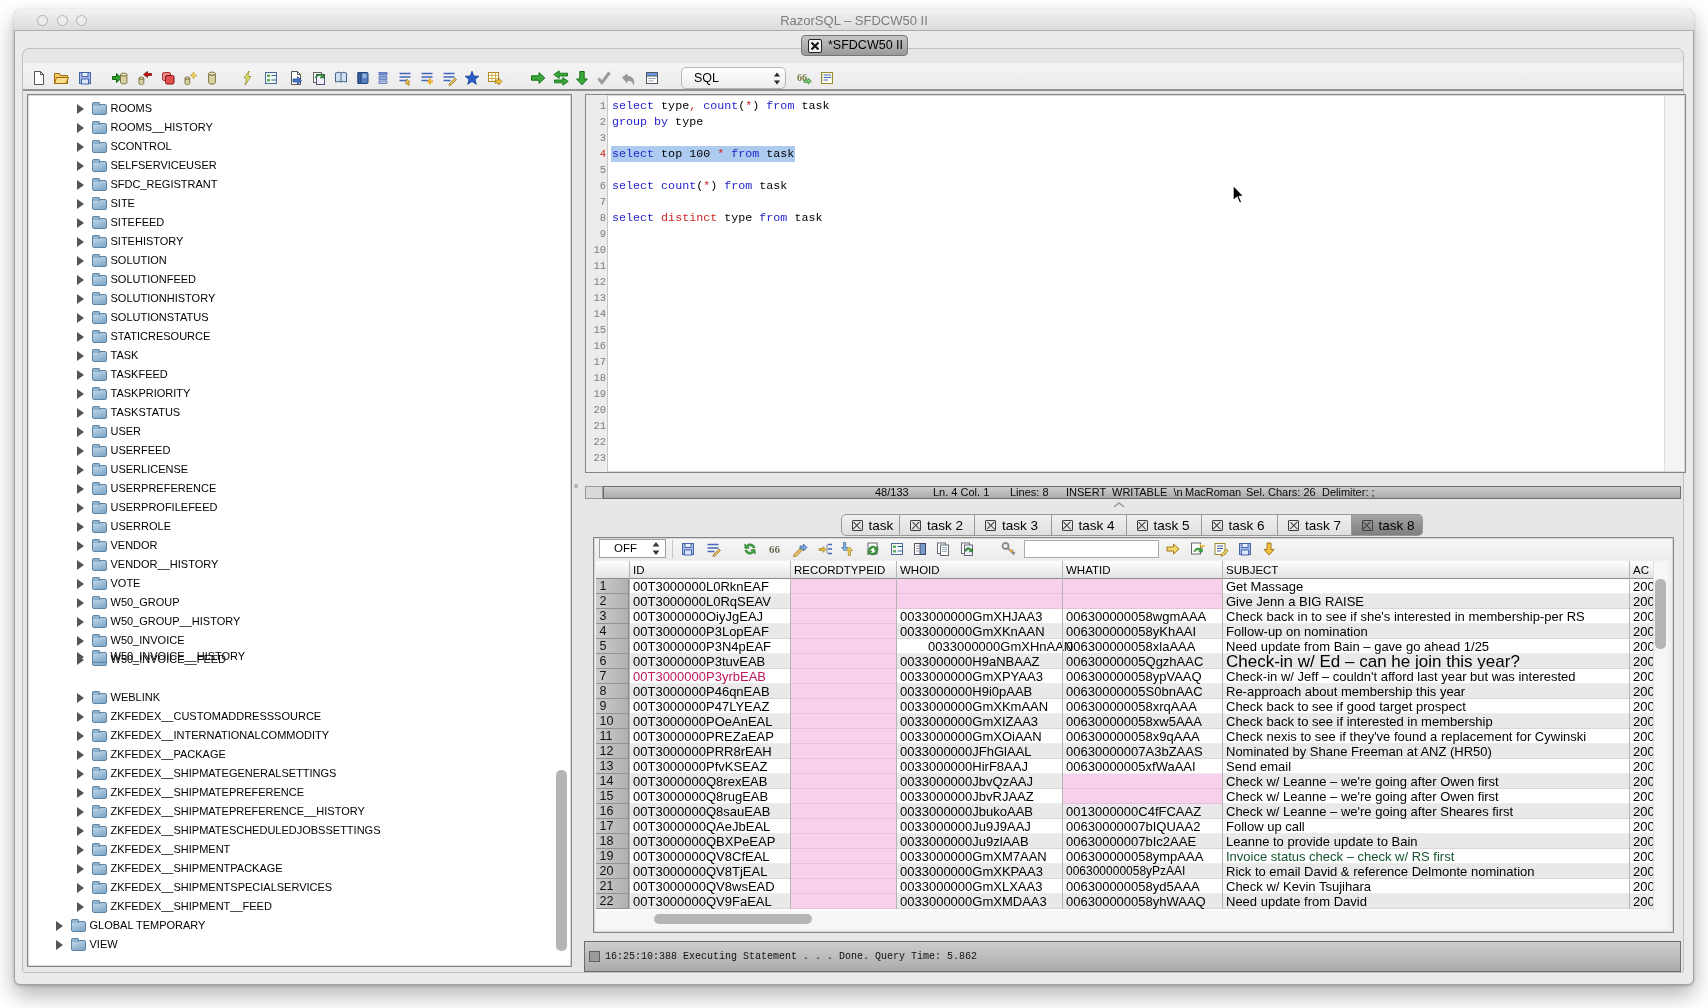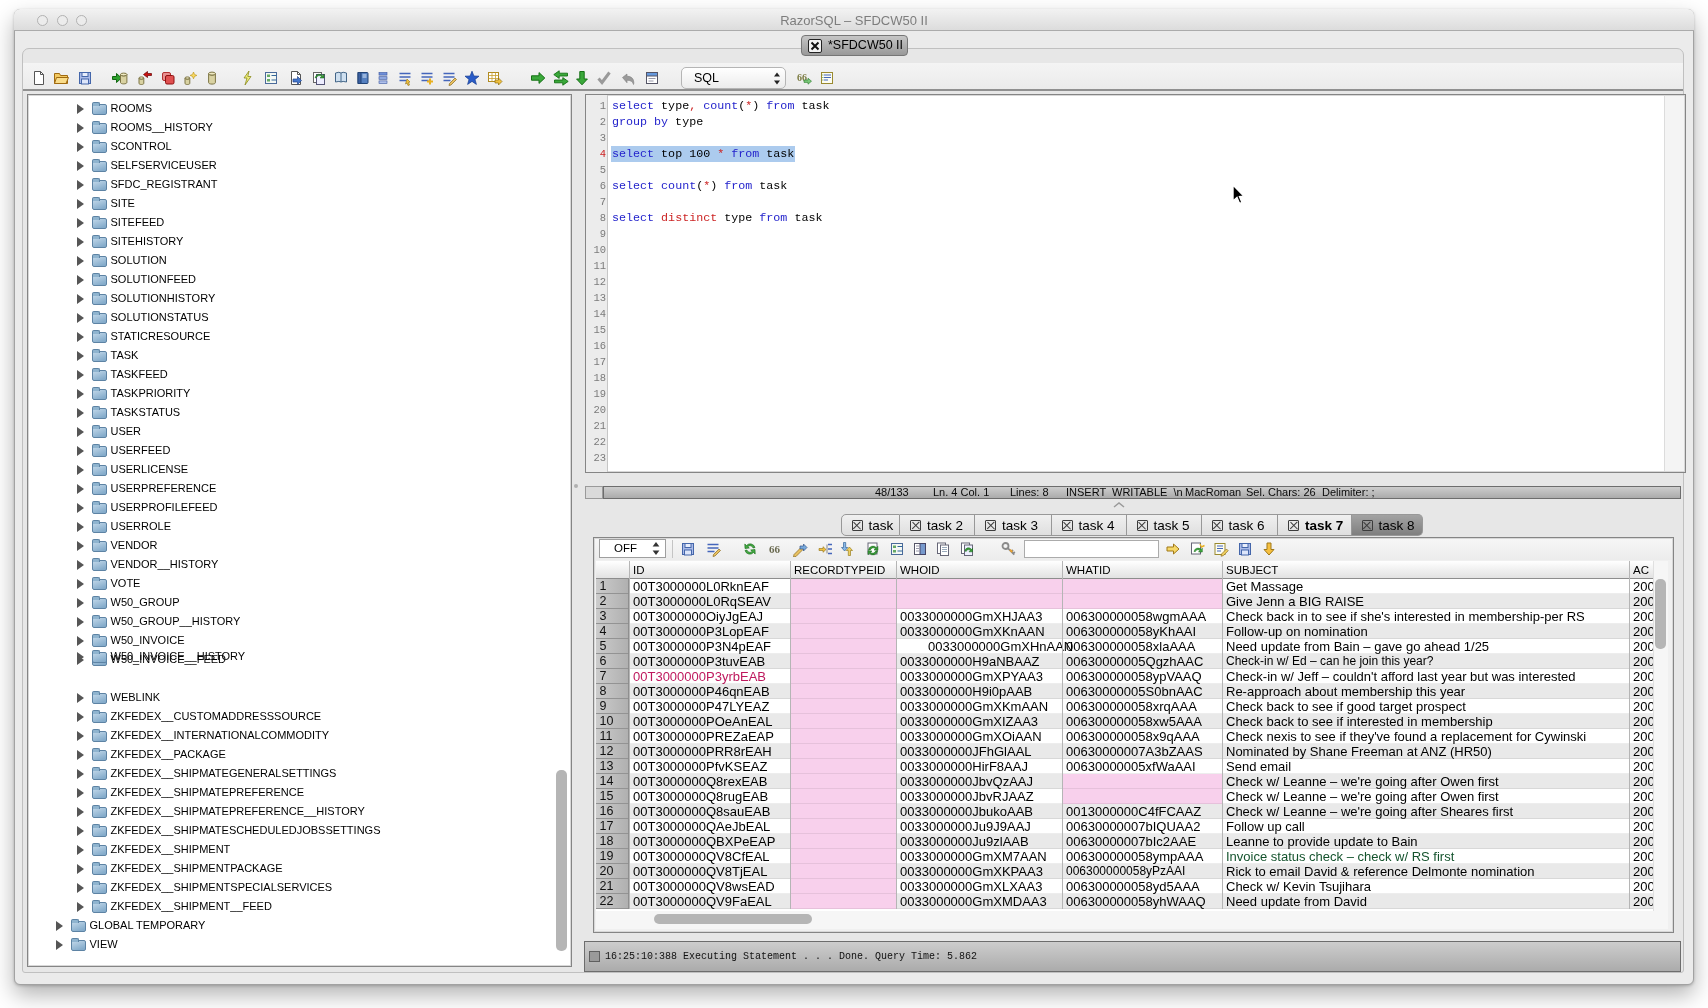--- a/index.html
+++ b/index.html
@@ -498,21 +498,21 @@
 <div class="rtab" style="left:1126.5px;width:75px;">
     <span class="xico" style="left:10px;"></span>
     <span class="rtlbl" style="left:27px;">task 5</span>
   </div>
 <div class="rtab" style="left:1201.5px;width:76.5px;">
     <span class="xico" style="left:10px;"></span>
     <span class="rtlbl" style="left:27px;">task 6</span>
   </div>
 <div class="rtab" style="left:1278px;width:73.5px;">
     <span class="xico" style="left:10px;"></span>
-    <span class="rtlbl" style="left:27px;font-weight:bold;">task 7</span>
+    <span class="rtlbl" style="left:27px;">task 7</span>
   </div>
 <div class="rtab last sel8" style="left:1351.5px;width:71.5px;">
     <span class="xico" style="left:10px;"></span>
     <span class="rtlbl" style="left:27px;">task 8</span>
   </div>
 <div class="panelbox" style="left:593px;top:537px;width:1081px;height:396px;background:#f0f0f0;"></div>
 <div class="abs" style="left:595px;top:539px;width:1077px;height:21px;background:linear-gradient(#f6f6f6,#ececec);"></div>
 <div class="abs" style="left:599px;top:539px;width:67px;height:19px;background:#fff;border:1px solid #9f9f9f;"></div>
 <div class="abs" style="left:614px;top:542px;font-size:11.5px;color:#000;">OFF</div>
 <svg class="abs" style="left:651px;top:541px" width="10" height="15">
@@ -660,21 +660,21 @@
     <div class="abs" style="left:630px;top:78.0px;font-size:13px;line-height:15.5px;color:#000;white-space:nowrap;">Need update from Bain – gave go ahead 1/25</div>
     <div class="abs" style="left:1037px;top:78.0px;font-size:13px;line-height:15.5px;color:#000;white-space:nowrap;">2008</div>
     <div class="abs" style="left:0;top:92.0px;width:1057px;height:1px;background:rgba(0,0,0,0.07);"></div>
     <div class="abs" style="left:0;top:93.0px;width:1057px;height:15px;background:#e9e9e9;"></div>
     <div class="abs" style="left:0;top:93.0px;width:33px;height:15px;background:linear-gradient(90deg,#cccccc,#b0b0b0);border-right:1px solid #8f8f8f;border-bottom:1px solid #9f9f9f;"></div>
     <div class="abs" style="left:3.5px;top:93.0px;font-size:12.5px;line-height:15px;color:#111;">6</div>
     <div class="abs" style="left:194px;top:93.0px;width:106px;height:15px;background:#f8d0ec;"></div>
     <div class="abs" style="left:37px;top:93.0px;font-size:13px;line-height:15.5px;color:#000;white-space:nowrap;">00T3000000P3tuvEAB</div>
     <div class="abs" style="left:304px;top:93.0px;font-size:13px;line-height:15.5px;color:#000;white-space:nowrap;">0033000000H9aNBAAZ</div>
     <div class="abs" style="left:470px;top:93.0px;font-size:13px;line-height:15.5px;color:#000;white-space:nowrap;">00630000005QgzhAAC</div>
-    <div class="abs" style="left:630px;top:93.0px;font-size:12px;line-height:15.5px;color:#000;white-space:nowrap;">Check-in w/ Ed – can he join this year?</div>
+    <div class="abs" style="left:630px;top:93.0px;font-size:17px;line-height:15.5px;color:#000;white-space:nowrap;">Check-in w/ Ed – can he join this year?</div>
     <div class="abs" style="left:1037px;top:93.0px;font-size:13px;line-height:15.5px;color:#000;white-space:nowrap;">2008</div>
     <div class="abs" style="left:0;top:107.0px;width:1057px;height:1px;background:rgba(0,0,0,0.07);"></div>
     <div class="abs" style="left:0;top:108.0px;width:1057px;height:15px;background:#ffffff;"></div>
     <div class="abs" style="left:0;top:108.0px;width:33px;height:15px;background:linear-gradient(90deg,#cccccc,#b0b0b0);border-right:1px solid #8f8f8f;border-bottom:1px solid #9f9f9f;"></div>
     <div class="abs" style="left:3.5px;top:108.0px;font-size:12.5px;line-height:15px;color:#111;">7</div>
     <div class="abs" style="left:194px;top:108.0px;width:106px;height:15px;background:#f8d0ec;"></div>
     <div class="abs" style="left:37px;top:108.0px;font-size:13px;line-height:15.5px;color:#be185d;white-space:nowrap;">00T3000000P3yrbEAB</div>
     <div class="abs" style="left:304px;top:108.0px;font-size:13px;line-height:15.5px;color:#000;white-space:nowrap;">0033000000GmXPYAA3</div>
     <div class="abs" style="left:470px;top:108.0px;font-size:13px;line-height:15.5px;color:#000;white-space:nowrap;">006300000058ypVAAQ</div>
     <div class="abs" style="left:630px;top:108.0px;font-size:13px;line-height:15.5px;color:#000;white-space:nowrap;">Check-in w/ Jeff – couldn't afford last year but was interested</div>

